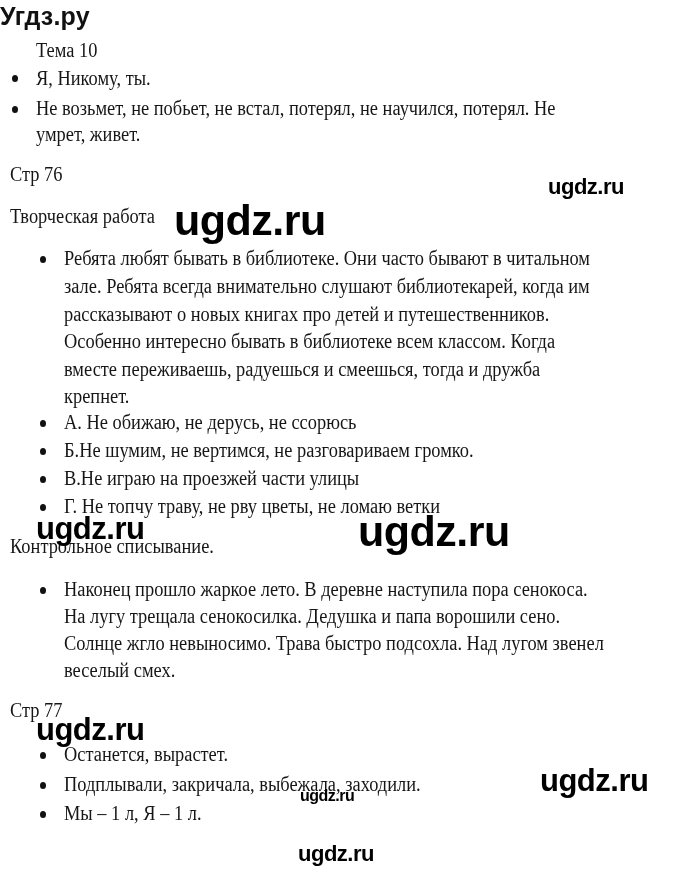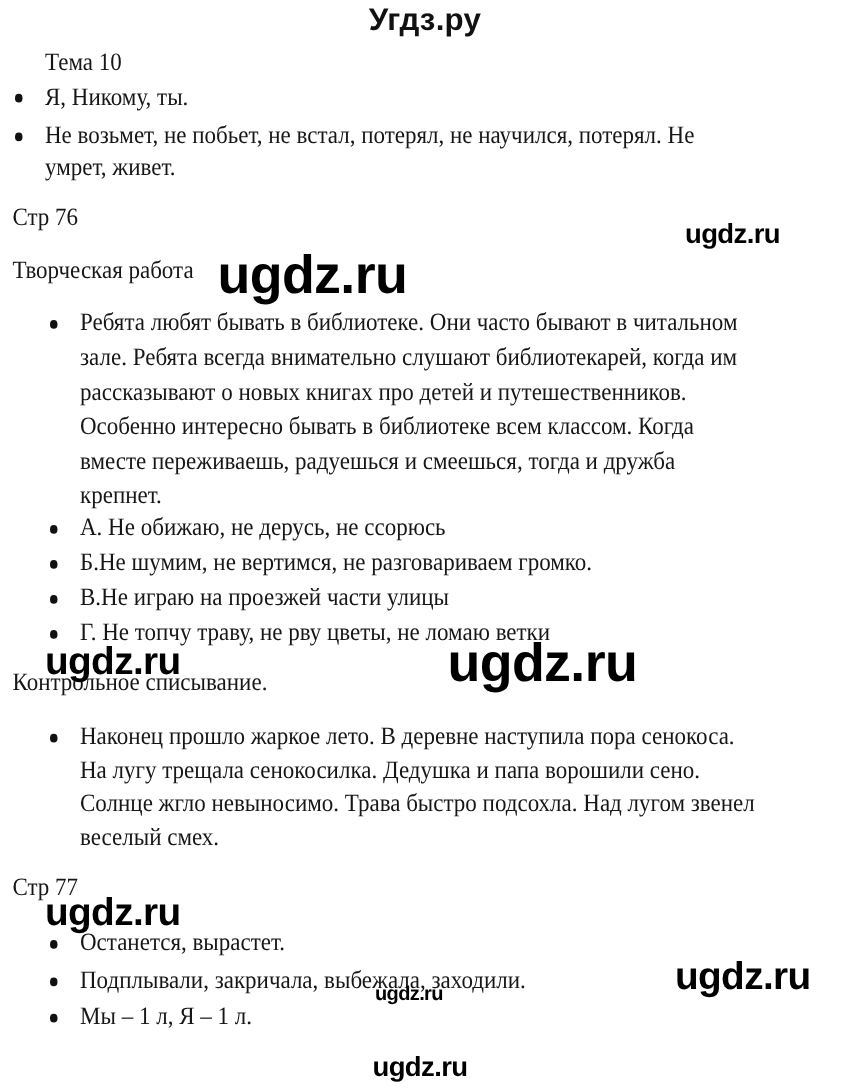--- a/index.html
+++ b/index.html
@@ -14,21 +14,20 @@
       overflow: hidden;
       color: #111111;
       font-family: "Liberation Serif", "DejaVu Serif", serif;
       font-size: 20px;
     }
     .site-title {
       position: absolute;
       left: 0;
       width: 680px;
       top: 2px;
-      text-align: center;
       font-family: "Liberation Sans", "DejaVu Sans", sans-serif;
       font-weight: bold;
       font-size: 25px;
       letter-spacing: 0.2px;
       color: #111;
     }
     .line {
       position: absolute;
       white-space: nowrap;
       line-height: 24px;

